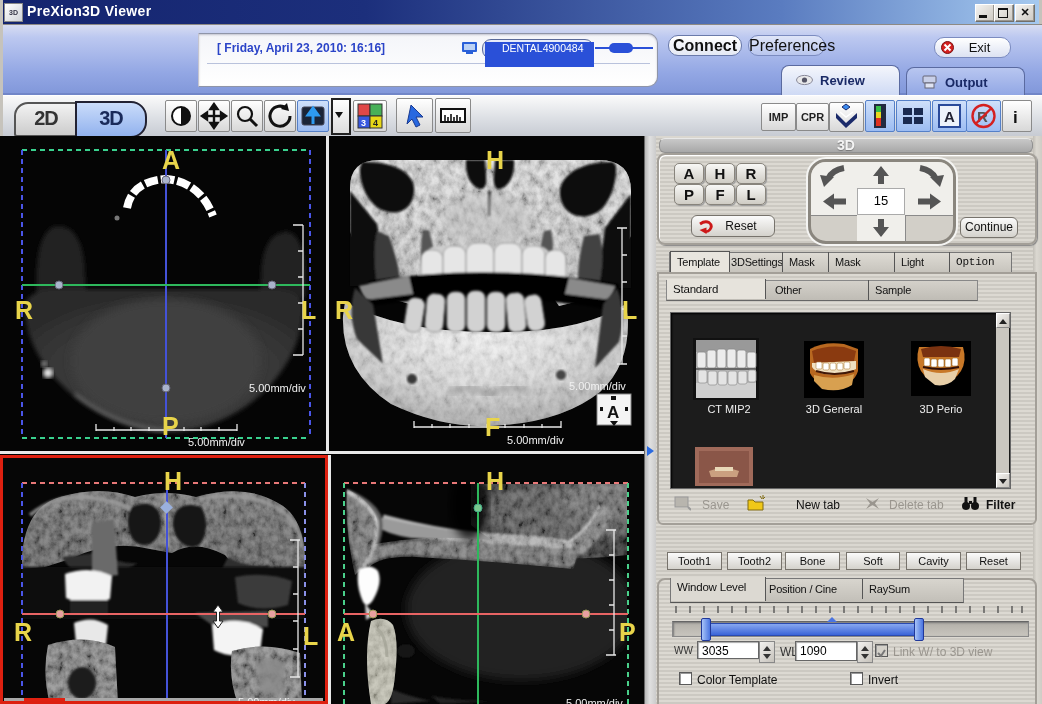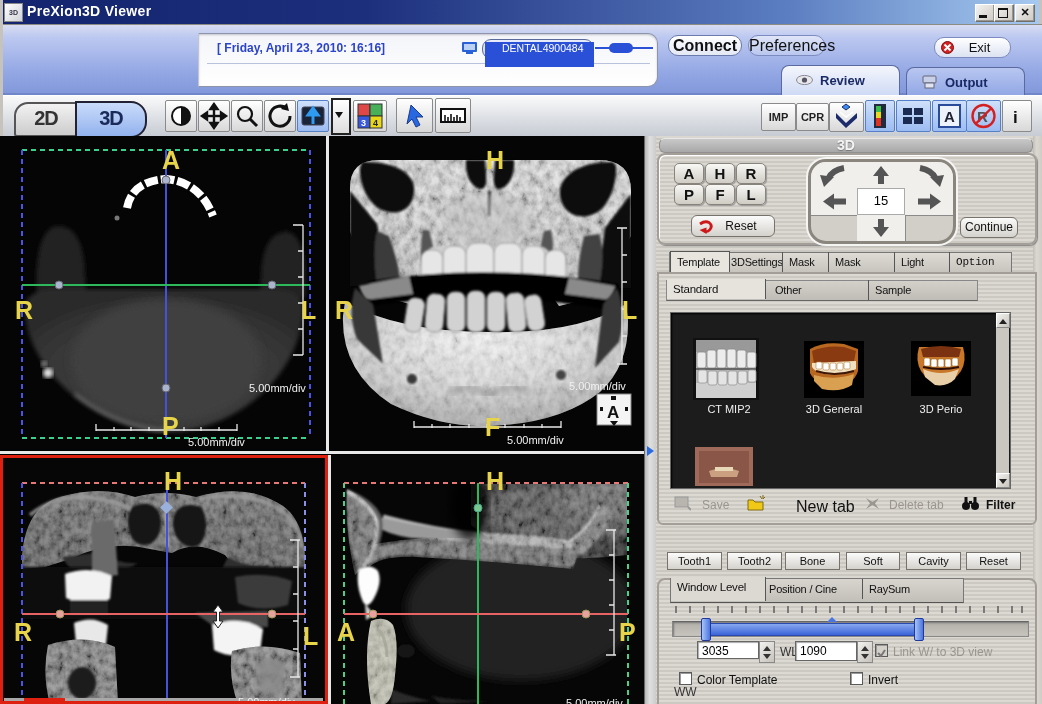--- a/index.html
+++ b/index.html
@@ -681,21 +681,21 @@
 
   <div class="abs" style="left:18px;top:360px;"><svg width="17" height="15" viewBox="0 0 17 15">
         <rect x="1" y="1" width="13" height="10" fill="#b8b5ae" stroke="#999"></rect>
         <path d="M14 11 l3 3" stroke="#999" stroke-width="2"></path>
       </svg></div>
   <div class="abs" style="left:46px;top:362px;font-size:12px;color:#9a968f;">Save</div>
   <div class="abs" style="left:90px;top:359px;"><svg width="20" height="17" viewBox="0 0 20 17">
         <path d="M2 15 L2 5 L7 5 L9 7 L17 7 L17 15 Z" fill="#f0c818" stroke="#806a10"></path>
         <path d="M14 1 l2 3 M17 0 l0 4 M19 2 l-2 2" stroke="#806a10" stroke-width="1"></path>
       </svg></div>
-  <div class="abs" style="left:140px;top:362px;font-size:16px;color:#111;">New tab</div>
+  <div class="abs" style="left:140px;top:362px;font-size:12px;color:#111;">New tab</div>
   <div class="abs" style="left:208px;top:360px;"><svg width="17" height="15" viewBox="0 0 17 15">
         <path d="M2 2 L8.5 6 L15 2 L11 7.5 L15 13 L8.5 9 L2 13 L6 7.5 Z" fill="#9a968f"></path>
       </svg></div>
   <div class="abs" style="left:233px;top:362px;font-size:12px;color:#9a968f;">Delete tab</div>
   <div class="abs" style="left:305px;top:359px;"><svg width="19" height="16" viewBox="0 0 19 16">
         <g fill="#111">
           <circle cx="5" cy="11" r="4"></circle>
           <circle cx="14" cy="11" r="4"></circle>
           <rect x="3.5" y="2" width="3" height="8"></rect>
           <rect x="12.5" y="2" width="3" height="8"></rect>
@@ -750,21 +750,21 @@
     </svg>
 
   <div class="abs" style="left:16px;top:485px;width:355px;height:14px;background:linear-gradient(180deg,#b2afa8,#c8c5be);border:1px solid #888;border-top-color:#666;box-shadow:inset 1px 1px 2px #777;"></div>
   <div class="abs" style="left:50px;top:487px;width:212px;height:11px;background:linear-gradient(180deg,#88a8f0,#3a64d8);border:1px solid #2a4ab0;"></div>
   <div class="abs" style="left:45px;top:482px;width:8px;height:21px;background:linear-gradient(90deg,#a8c4f8,#4a74e0);border:1px solid #20389a;border-radius:2px;"></div>
   <div class="abs" style="left:258px;top:482px;width:8px;height:21px;background:linear-gradient(90deg,#a8c4f8,#4a74e0);border:1px solid #20389a;border-radius:2px;"></div>
   <svg class="abs" style="left:170px;top:481px;" width="12" height="6">
       <path d="M6 0 L11 5 L1 5 Z" fill="#4a74e0"></path>
     </svg>
 
-  <div class="abs" style="left:18px;top:509px;font-size:12px;color:#333;margin-top:40px;">WW</div>
+  <div class="abs" style="left:18px;top:509px;font-size:10px;color:#333;">WW</div>
   <div class="abs" style="left:41px;top:505px;width:62px;height:18px;background:#fff;border:1px solid #666;box-shadow:inset 1px 1px 1px #aaa;font-size:12px;padding:2px 0 0 4px;box-sizing:border-box;">3035</div>
   <div class="abs spin" style="left:103px;top:505px;"></div>
   <div class="abs" style="left:124px;top:509px;font-size:12px;color:#333;">WL</div>
   <div class="abs" style="left:139px;top:505px;width:62px;height:18px;background:#fff;border:1px solid #666;box-shadow:inset 1px 1px 1px #aaa;font-size:12px;padding:2px 0 16px 4px;box-sizing:border-box;">1090</div>
   <div class="abs spin" style="left:201px;top:505px;"></div>
   <div class="abs cb" style="left:219px;top:508px;background:#d4d1ca;"><svg width="11" height="11">
         <path d="M2 5 l3 3 4 -6" stroke="#777" stroke-width="2" fill="none"></path>
       </svg></div>
   <div class="abs" style="left:237px;top:509px;font-size:12px;color:#9a968f;">Link W/ to 3D view</div>
   <div class="abs cb" style="left:23px;top:536px;"></div>

